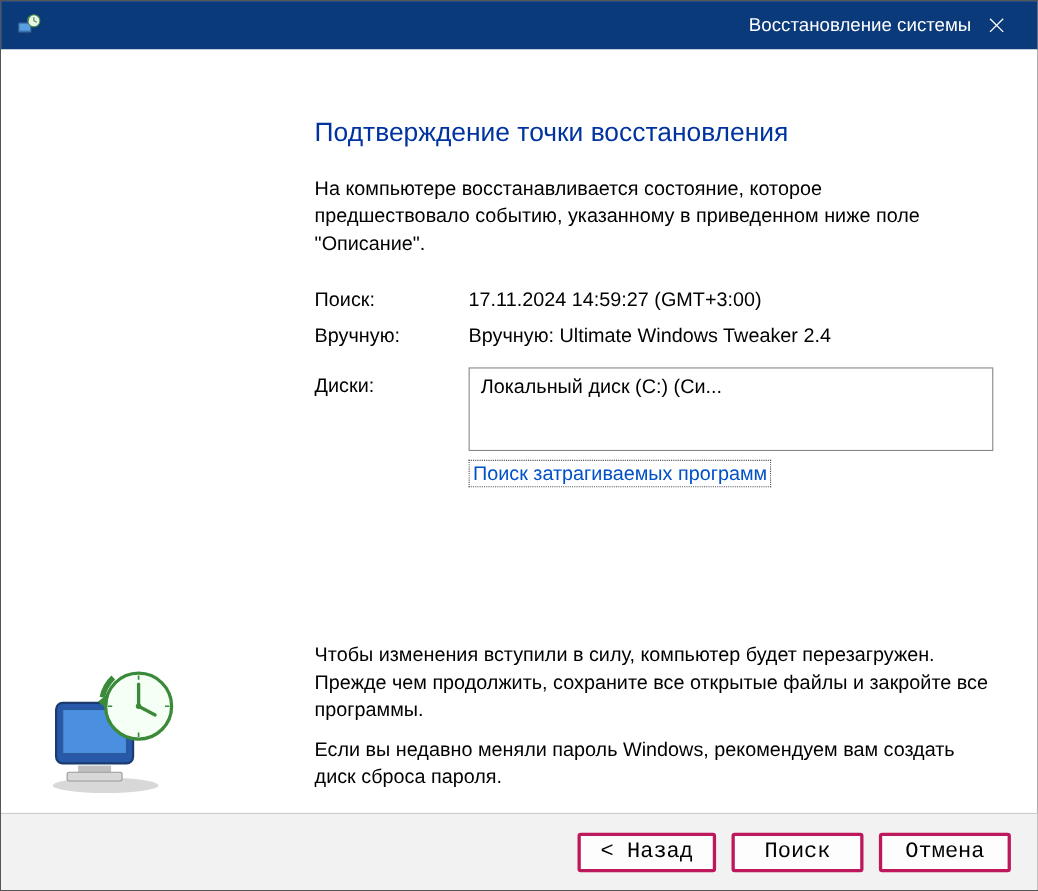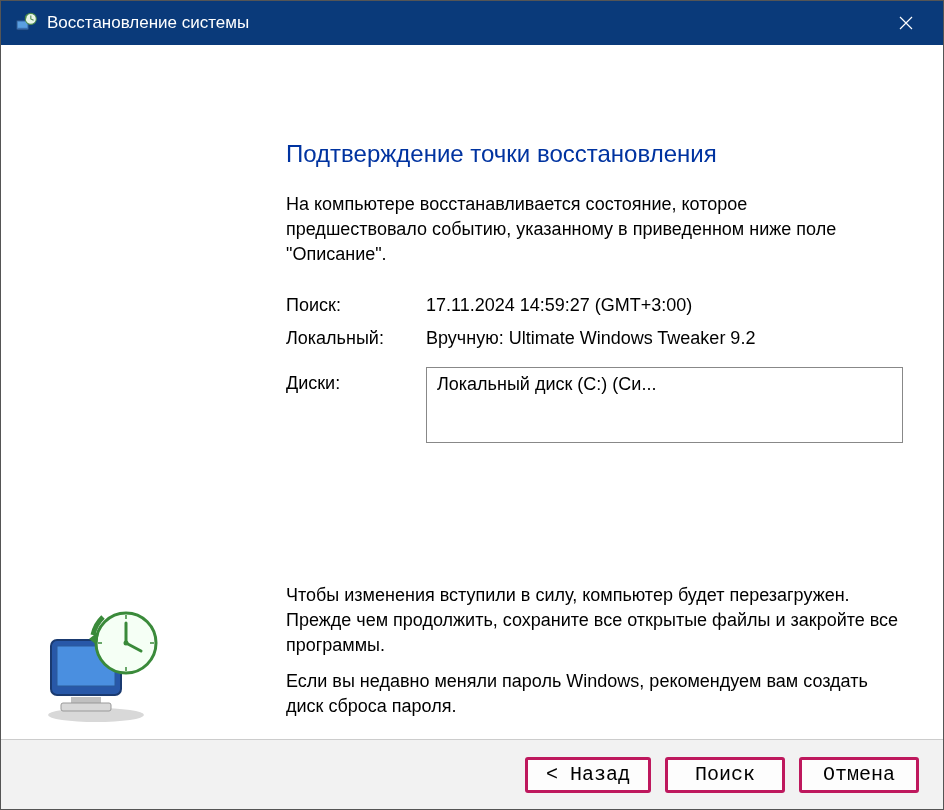--- a/index.html
+++ b/index.html
@@ -1,20 +1,20 @@
 <!DOCTYPE html>
 <html><head>
 <meta charset="utf-8">
 <style>
   * { box-sizing: border-box; margin: 0; padding: 0; }
   html, body { width: 944px; height: 810px; font-family: "Segoe UI", Tahoma, sans-serif; font-size: 16px; color: #000; background: #fff; overflow: hidden; }
   .window { width: 944px; height: 810px; border: 1px solid #555; display: flex; flex-direction: column; }
   .titlebar { height: 44px; background: #0a3a7a; color: #fff; display: flex; align-items: center; padding: 0 14px; }
   .titlebar .title-icon { width: 22px; height: 22px; margin-right: 10px; }
-  .titlebar .title { flex: 1; font-size: 17px; }
+  .titlebar .title { flex: 1; font-size: 17px; text-align: right; }
   .titlebar .close { width: 46px; height: 44px; display: flex; align-items: center; justify-content: center; cursor: pointer; }
   .titlebar .close svg { width: 14px; height: 14px; stroke: #fff; stroke-width: 1.2; }
   .client { flex: 1; display: flex; flex-direction: column; background: #fff; }
   .body { flex: 1; display: flex; padding: 34px 40px 10px 20px; align-items: flex-end; }
   .sidebar { width: 250px; padding-top: 15px; padding-left: 20px; }
   .sidebar svg { width: 120px; height: 120px; }
   .main { flex: 1; padding-left: 15px; }
   .heading { font-size: 24px; font-weight: 400; color: #0033a0; margin-bottom: 24px; }
   .intro { font-size: 18px; line-height: 1.4; margin-bottom: 28px; padding-right: 10px; }
   .row { display: flex; margin-bottom: 12px; align-items: flex-start; }
@@ -84,31 +84,34 @@
       <div class="main">
         <div class="heading">Подтверждение точки восстановления</div>
         <div class="intro">На компьютере восстанавливается состояние, которое предшествовало событию, указанному в приведенном ниже поле "Описание".</div>
 
         <div class="row">
           <div class="label">Поиск:</div>
           <div class="value">17.11.2024 14:59:27 (GMT+3:00)</div>
         </div>
 
         <div class="row">
-          <div class="label">Локальный:</div>
-          <div class="value">Вручную: Ultimate Windows Tweaker 9.2</div>
+          <div class="label">Вручную:</div>
+          <div class="value">Вручную: Ultimate Windows Tweaker 2.4</div>
         </div>
 
         <div class="disk-row">
           <div class="label">Диски:</div>
           <div class="disk-box">
             <div>Локальный диск (C:) (Си...</div>
           </div>
         </div>
 
+        <div class="link-row">
+          <a class="link">Поиск затрагиваемых программ</a>
+        </div>
 
         <div class="notes">
           <p>Чтобы изменения вступили в силу, компьютер будет перезагружен. Прежде чем продолжить, сохраните все открытые файлы и закройте все программы.</p>
           <p>Если вы недавно меняли пароль Windows, рекомендуем вам создать диск сброса пароля.</p>
         </div>
       </div>
     </div>
 
     <div class="footer">
       <button class="btn">&lt; Назад</button>

